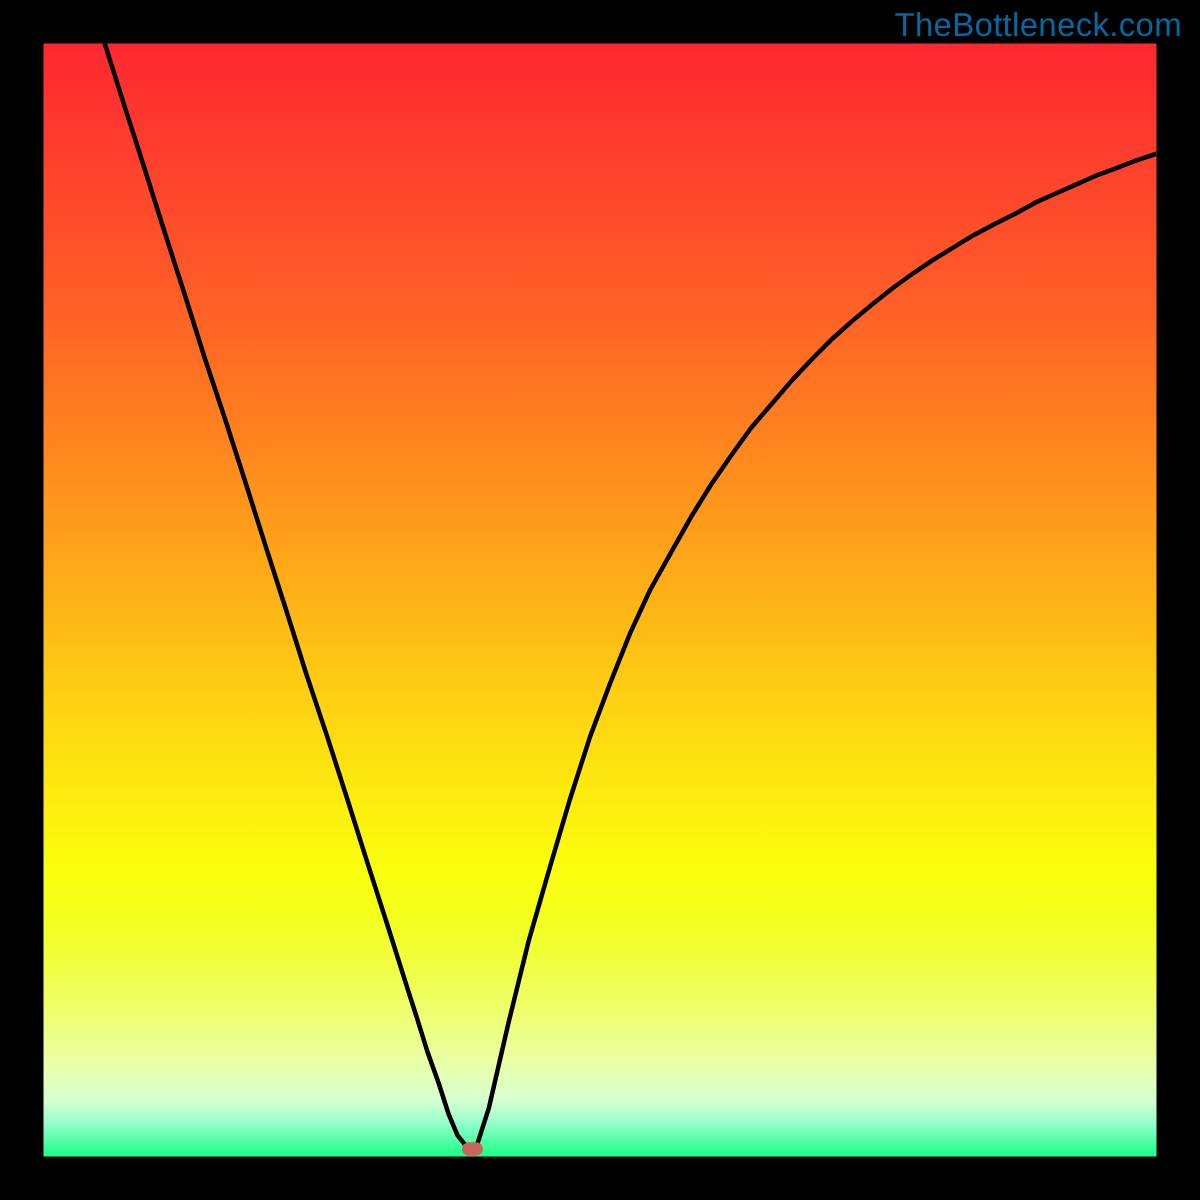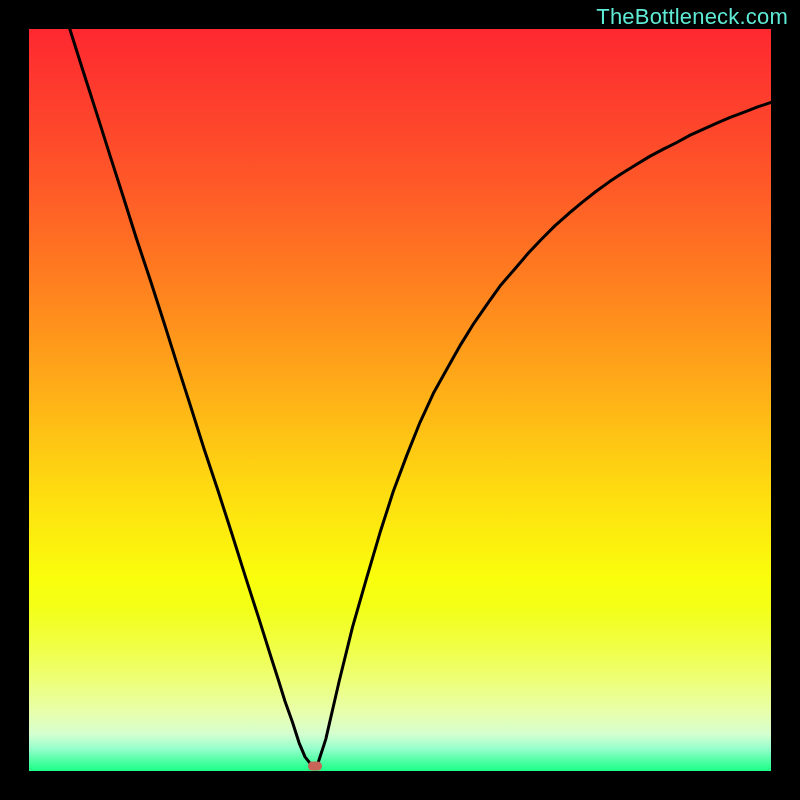--- a/index.html
+++ b/index.html
@@ -37,21 +37,21 @@
       #d5ffd0 95%,
       #95ffcb 97%,
       #40ff9c 99%,
       #1dff88 100%
     );
   }
   .watermark {
     position: absolute;
     top: 4px;
     right: 12px;
-    color: #5eead4;
+    color: #0369a1;
     font-size: 22px;
     letter-spacing: 0.2px;
     white-space: nowrap;
   }
   svg.curve {
     position: absolute;
     left: 29px;
     top: 29px;
     width: 742px;
     height: 742px;

